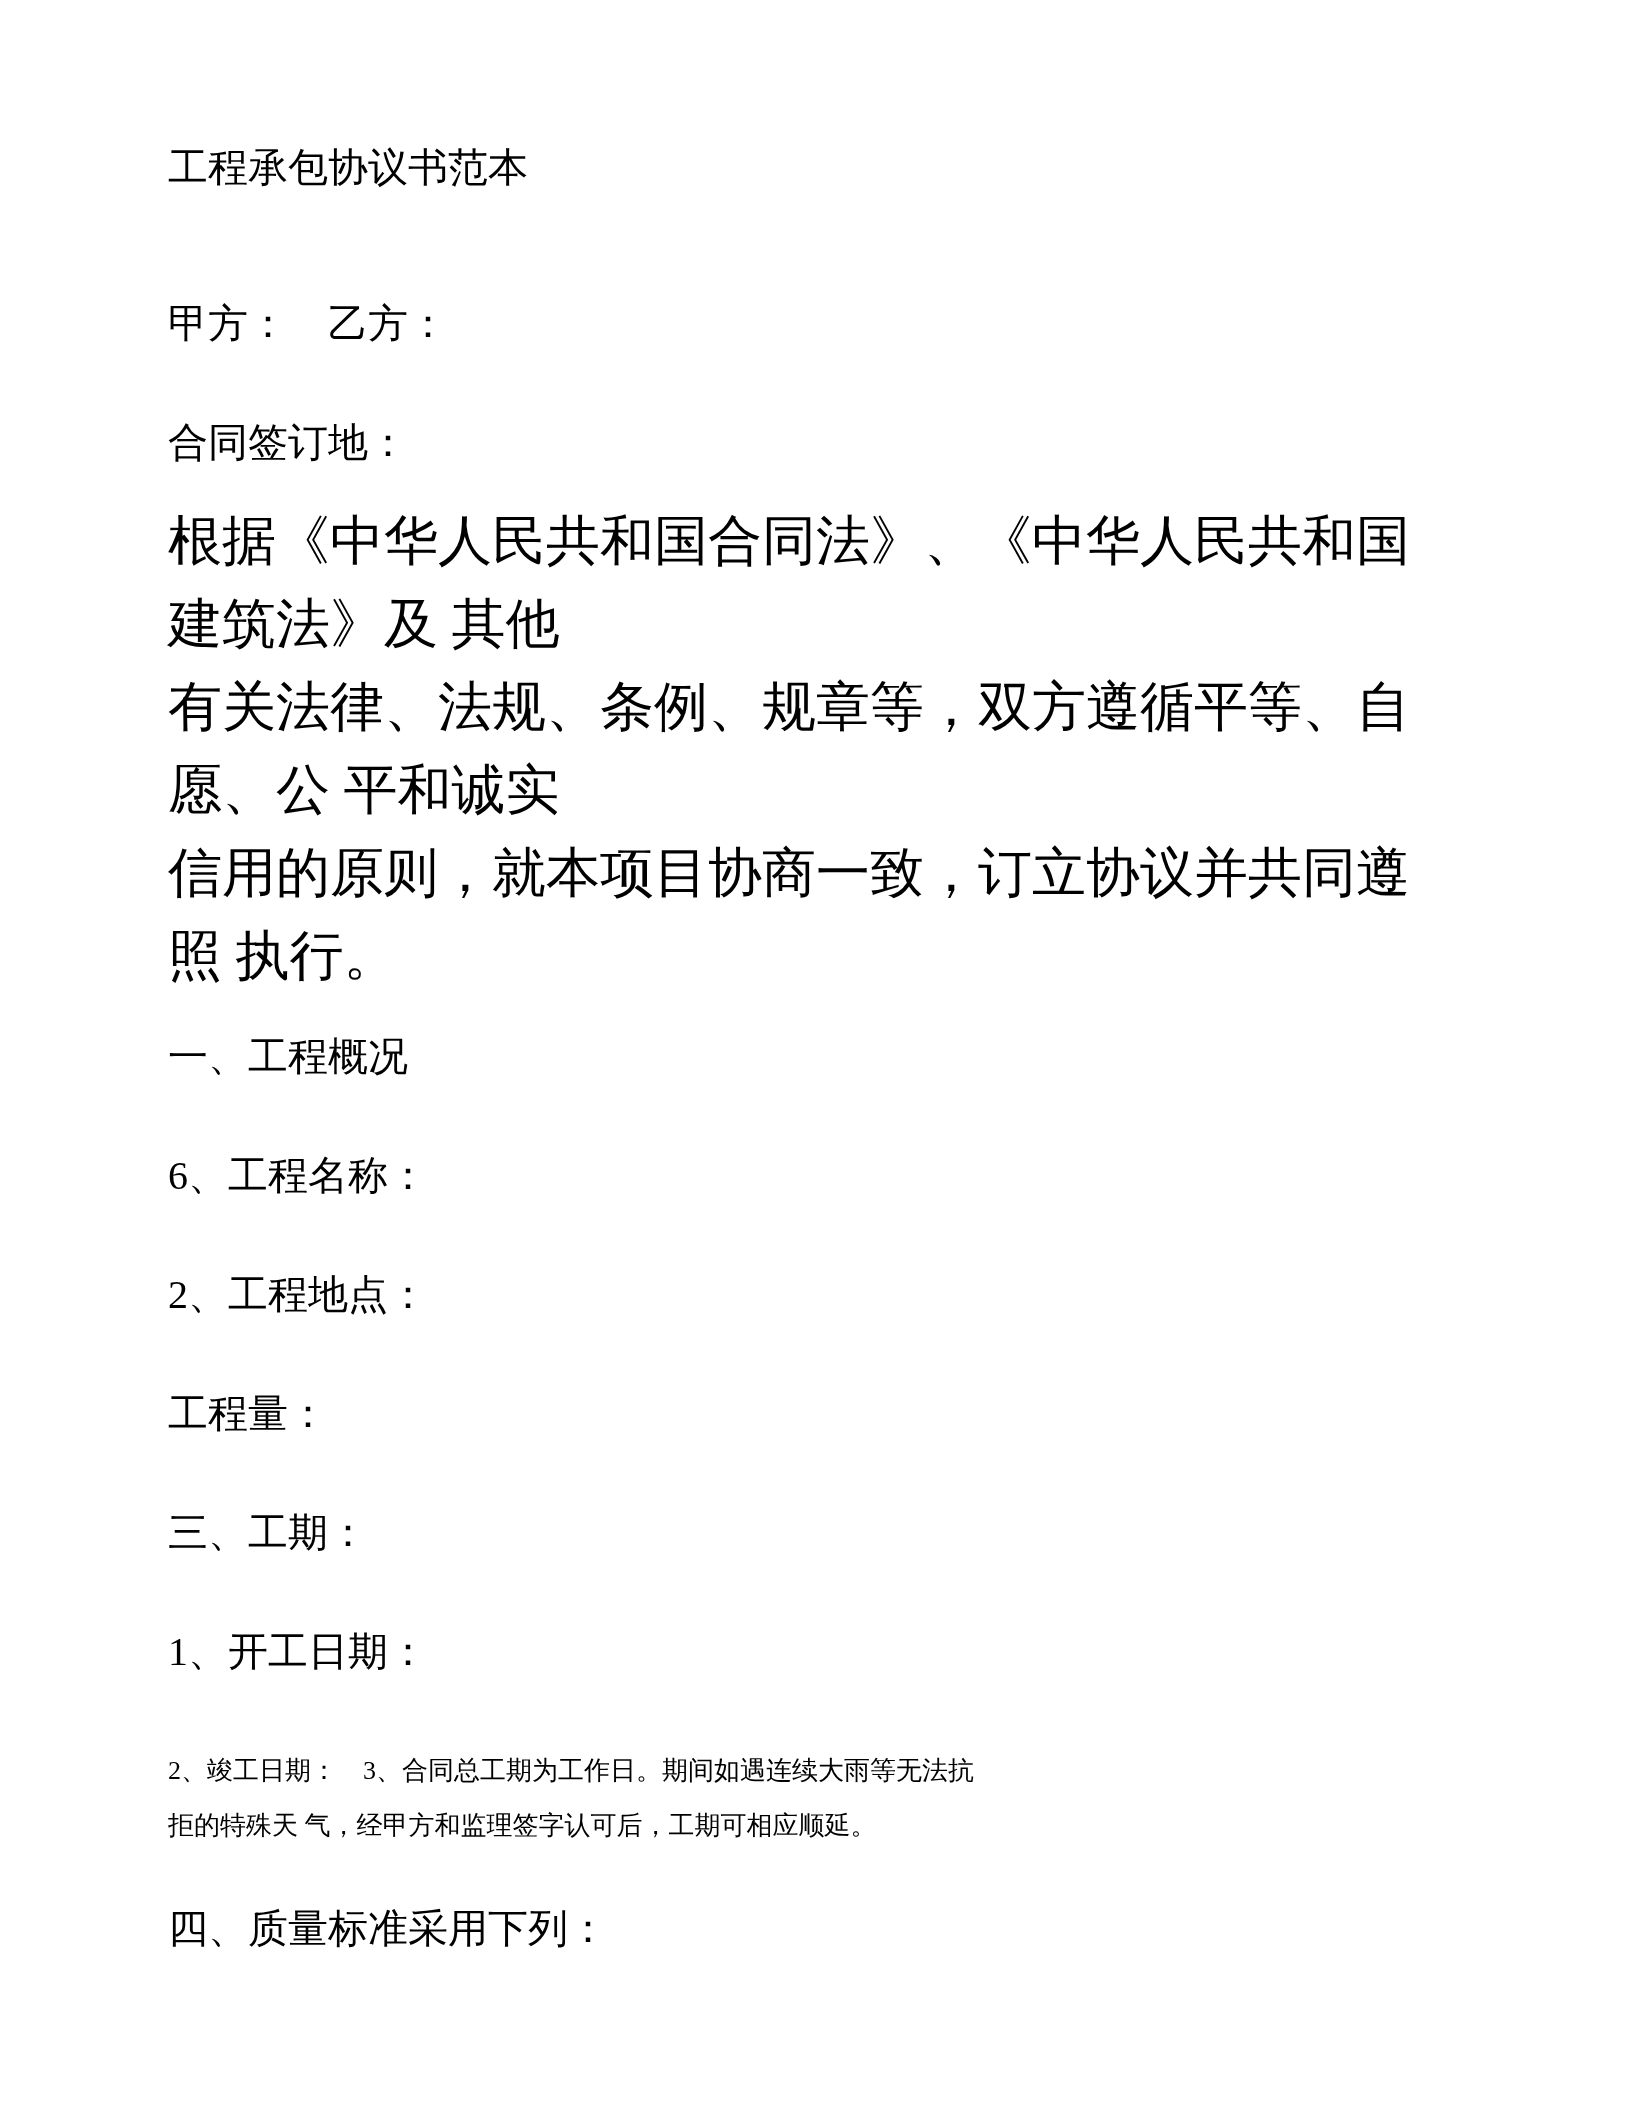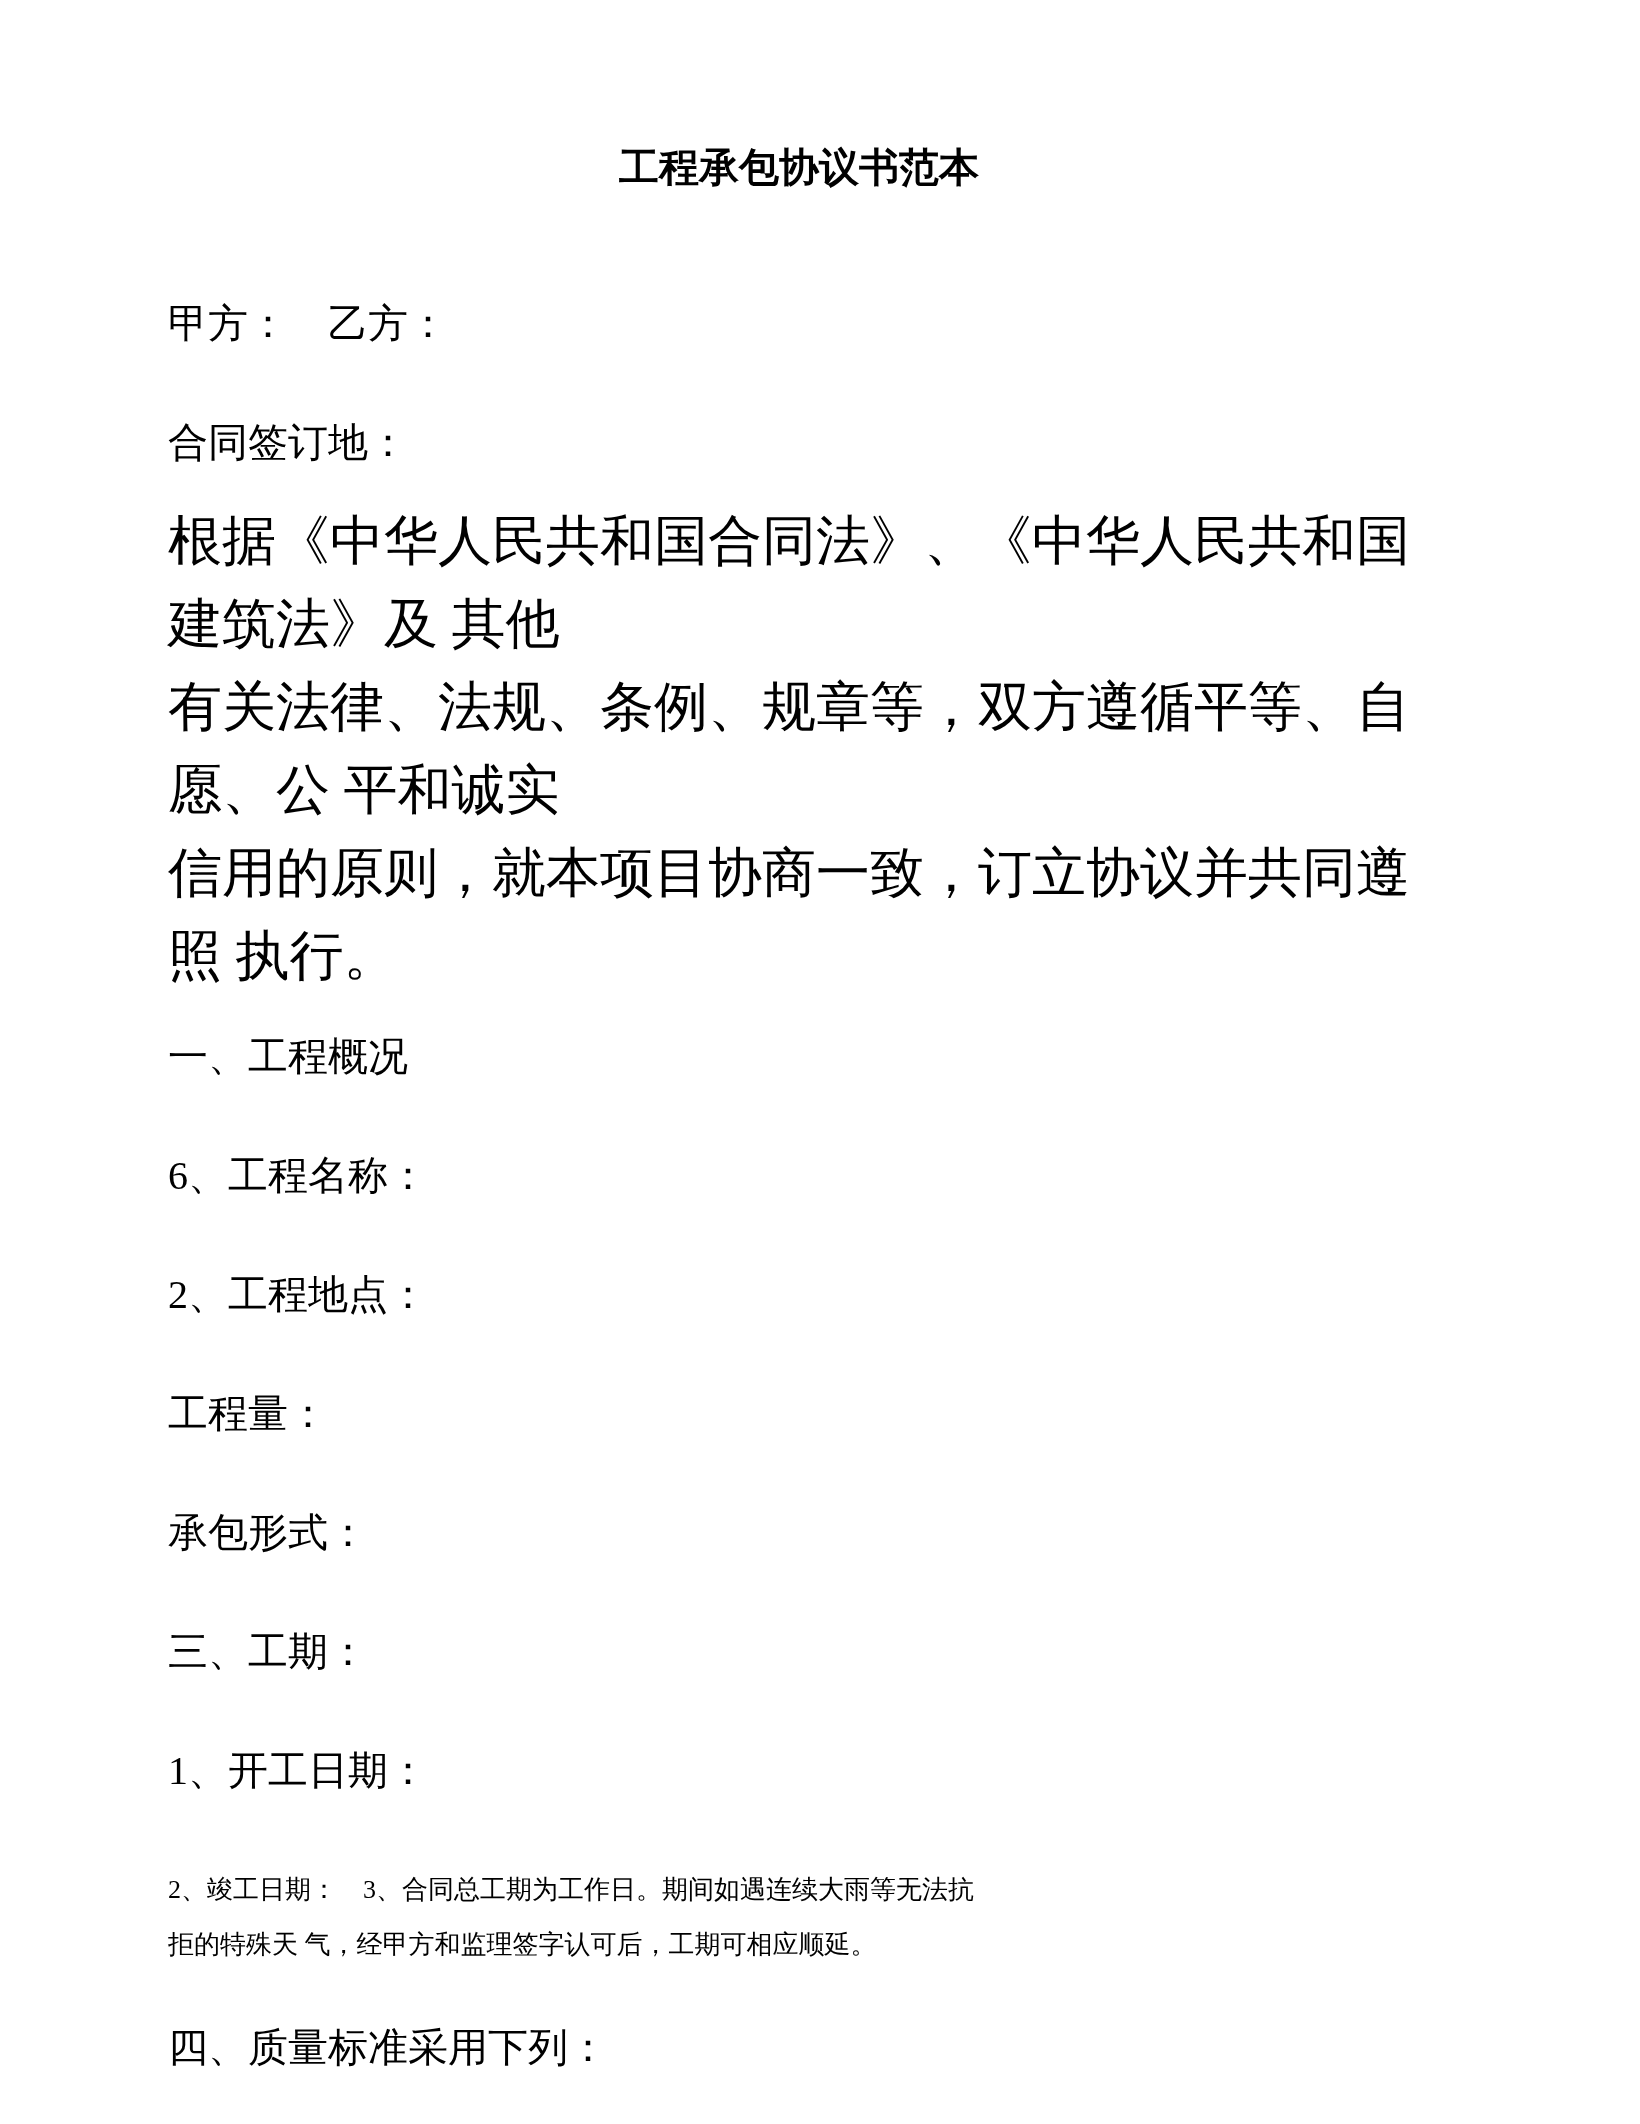--- a/index.html
+++ b/index.html
@@ -15,24 +15,23 @@
     height: 2124px;
     background: #ffffff;
     color: #000000;
     padding: 140px 210px 0 168px;
     font-family: "Liberation Serif", "DejaVu Serif", serif;
     font-size: 40px;
   }
   .doc-title {
     font-size: 40px;
     line-height: 56px;
-    text-align: center;
+    text-align: left;
     margin: 0 0 100px 0;
     white-space: pre-wrap;
-    font-weight: bold;
   }
   .line {
     font-size: 40px;
     line-height: 56px;
     margin: 12px 0 63px 0;
     white-space: pre-wrap;
   }
   .para {
     font-size: 54px;
     line-height: 83px;
@@ -65,21 +64,20 @@
 
   <div class="line">一、工程概况</div>
 
   <div class="line">6、工程名称：</div>
 
   <div class="line">2、工程地点：</div>
 
 
   <div class="line">工程量：</div>
 
-  <div class="line">承包形式：</div>
 
   <div class="line">三、工期：</div>
 
   <div class="line">1、开工日期：</div>
 
   <div class="para-tight">
     <div>2、竣工日期：　3、合同总工期为工作日。期间如遇连续大雨等无法抗</div>
     <div>拒的特殊天 气，经甲方和监理签字认可后，工期可相应顺延。</div>
   </div>
 

